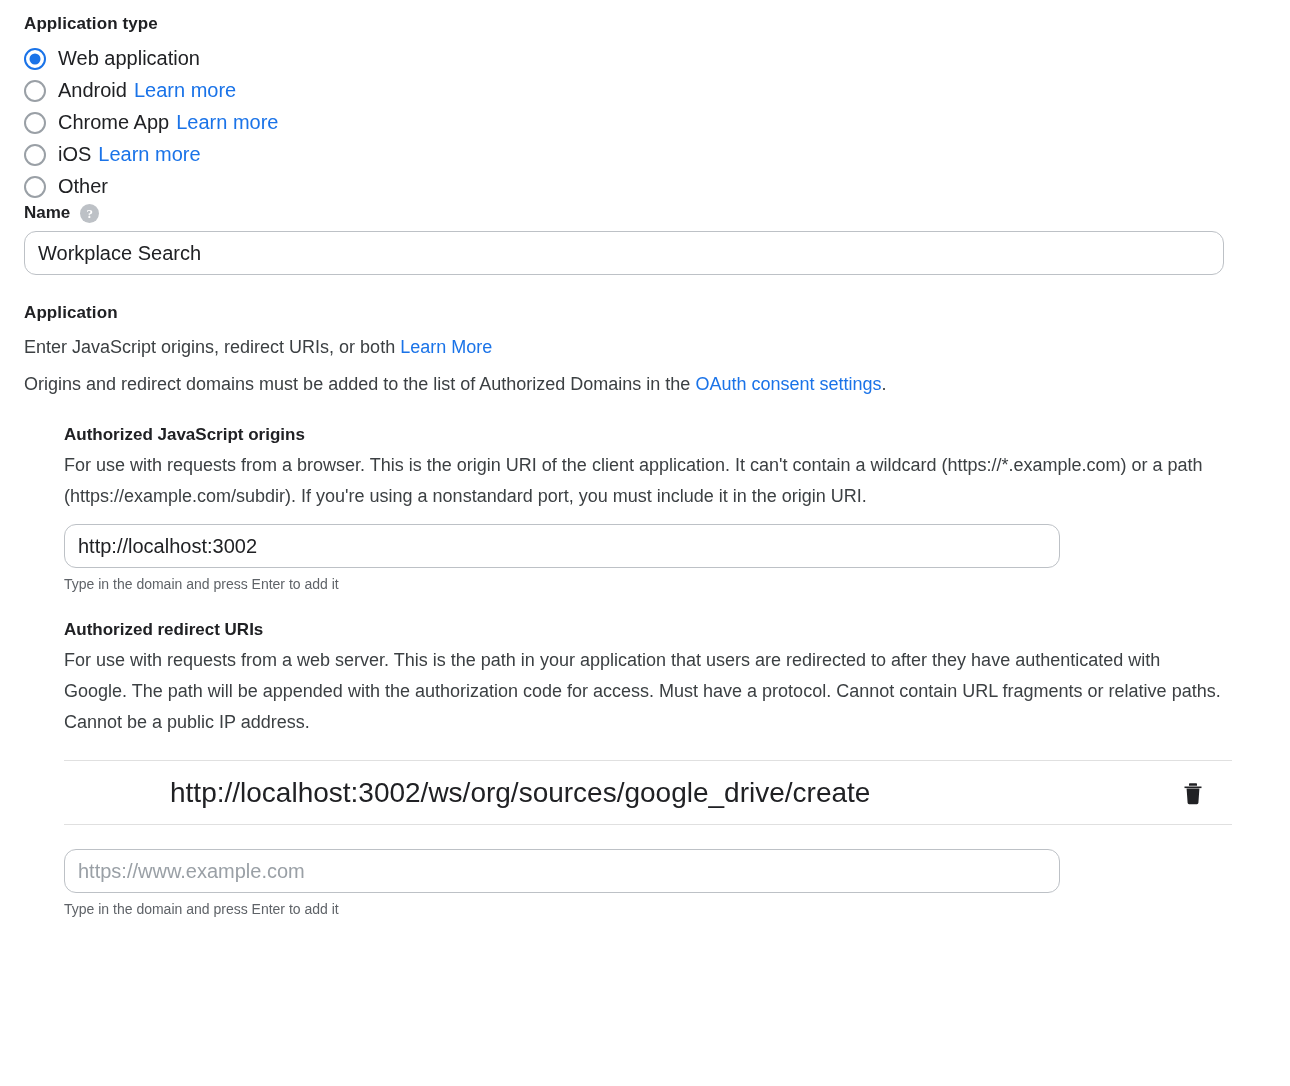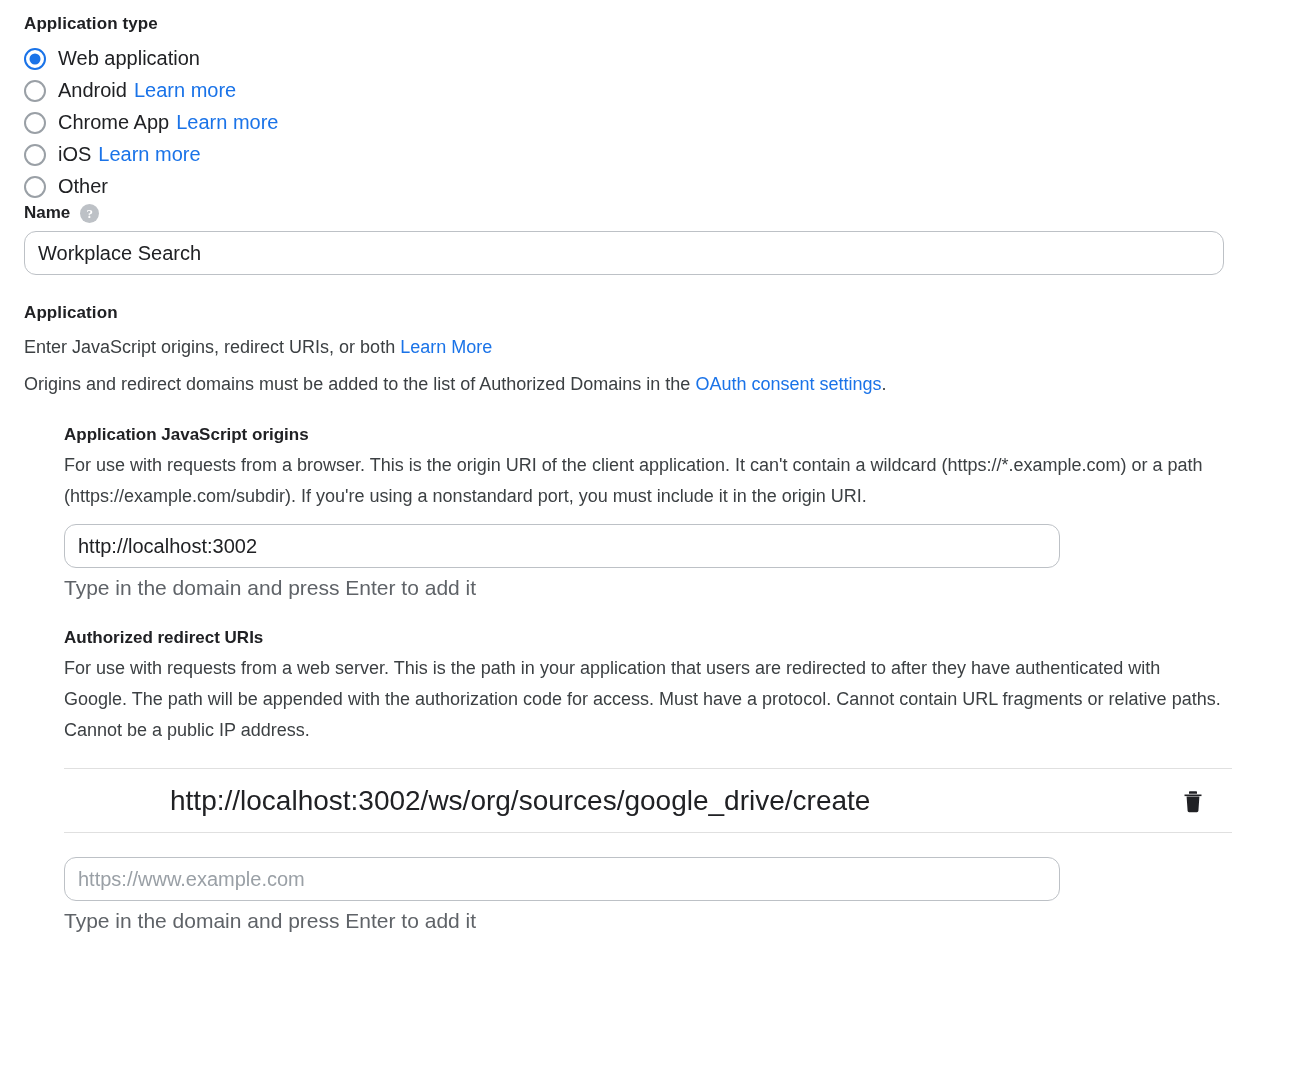--- a/index.html
+++ b/index.html
@@ -135,21 +135,21 @@
     font-size: 18px;
     color: #3c4043;
     line-height: 31px;
     max-width: 1160px;
     margin: 0 0 12px 0;
   }
   .inner-input {
     width: 996px;
   }
   .hint {
-    font-size: 21px;
+    font-size: 14px;
     color: #5f6368;
     margin-top: 8px;
   }
   
   .uri-list {
     margin-top: 22px;
     width: 1168px;
     border-top: 1px solid #e0e0e0;
   }
   .uri-row {
@@ -225,21 +225,21 @@
 
     <p class="restr-desc">
       <span>Enter JavaScript origins, redirect URIs, or both </span><a class="link">Learn More</a>
     </p>
 
     <p class="restr-desc">
       <span>Origins and redirect domains must be added to the list of Authorized Domains in the </span><a class="link">OAuth consent settings</a><span>.</span>
     </p>
 
     <div class="indent">
-      <div class="sub-head">Application JavaScript origins</div>
+      <div class="sub-head">Authorized JavaScript origins</div>
       <div class="sub-desc">For use with requests from a browser. This is the origin URI of the client application. It can't contain a wildcard (https://*.example.com) or a path (https://example.com/subdir). If you're using a nonstandard port, you must include it in the origin URI.</div>
       <input class="text-input inner-input" type="text" value="http://localhost:3002" style="">
       <div class="hint">Type in the domain and press Enter to add it</div>
     </div>
 
     <div class="indent">
       <div class="sub-head">Authorized redirect URIs</div>
       <div class="sub-desc">For use with requests from a web server. This is the path in your application that users are redirected to after they have authenticated with Google. The path will be appended with the authorization code for access. Must have a protocol. Cannot contain URL fragments or relative paths. Cannot be a public IP address.</div>
 
       <div class="uri-list">

